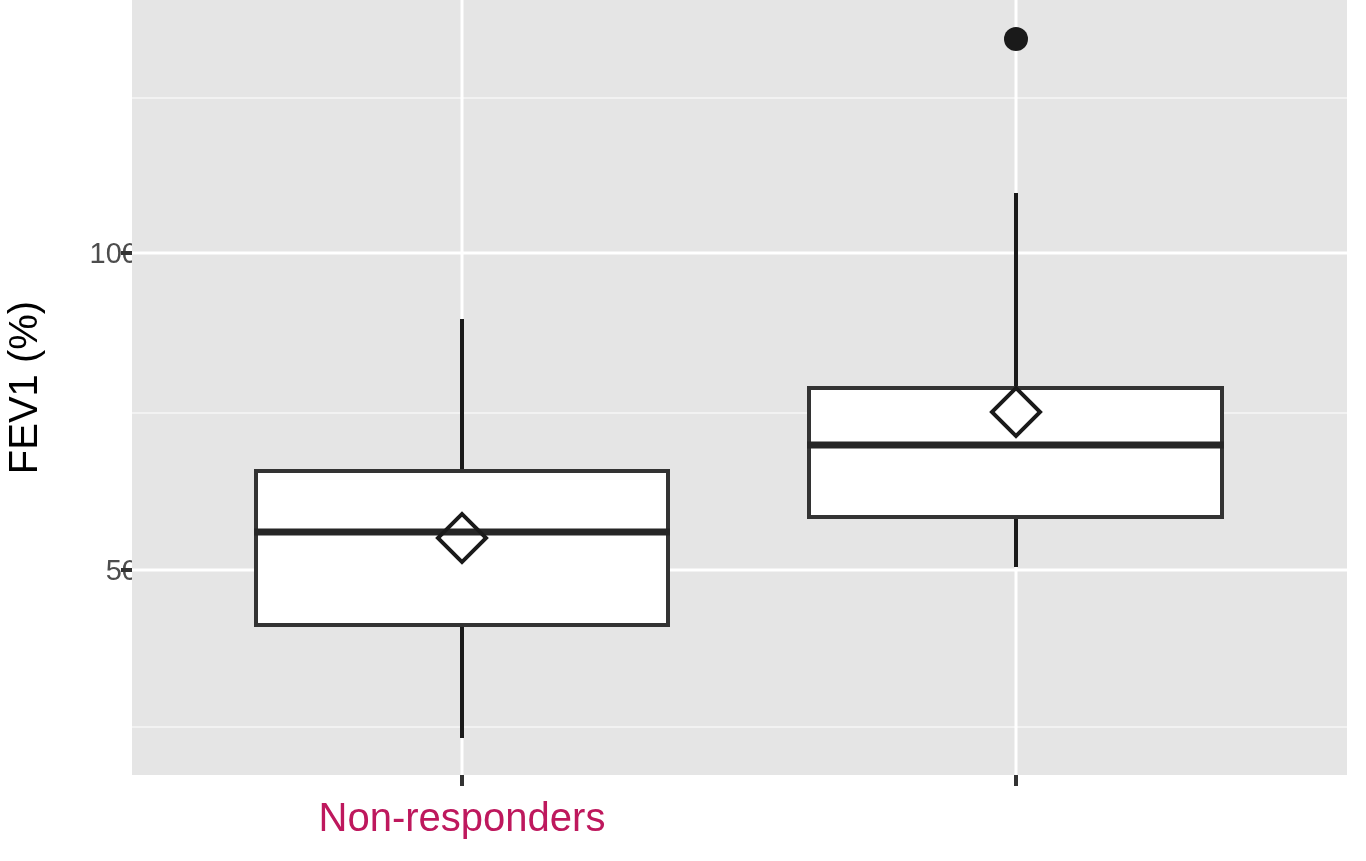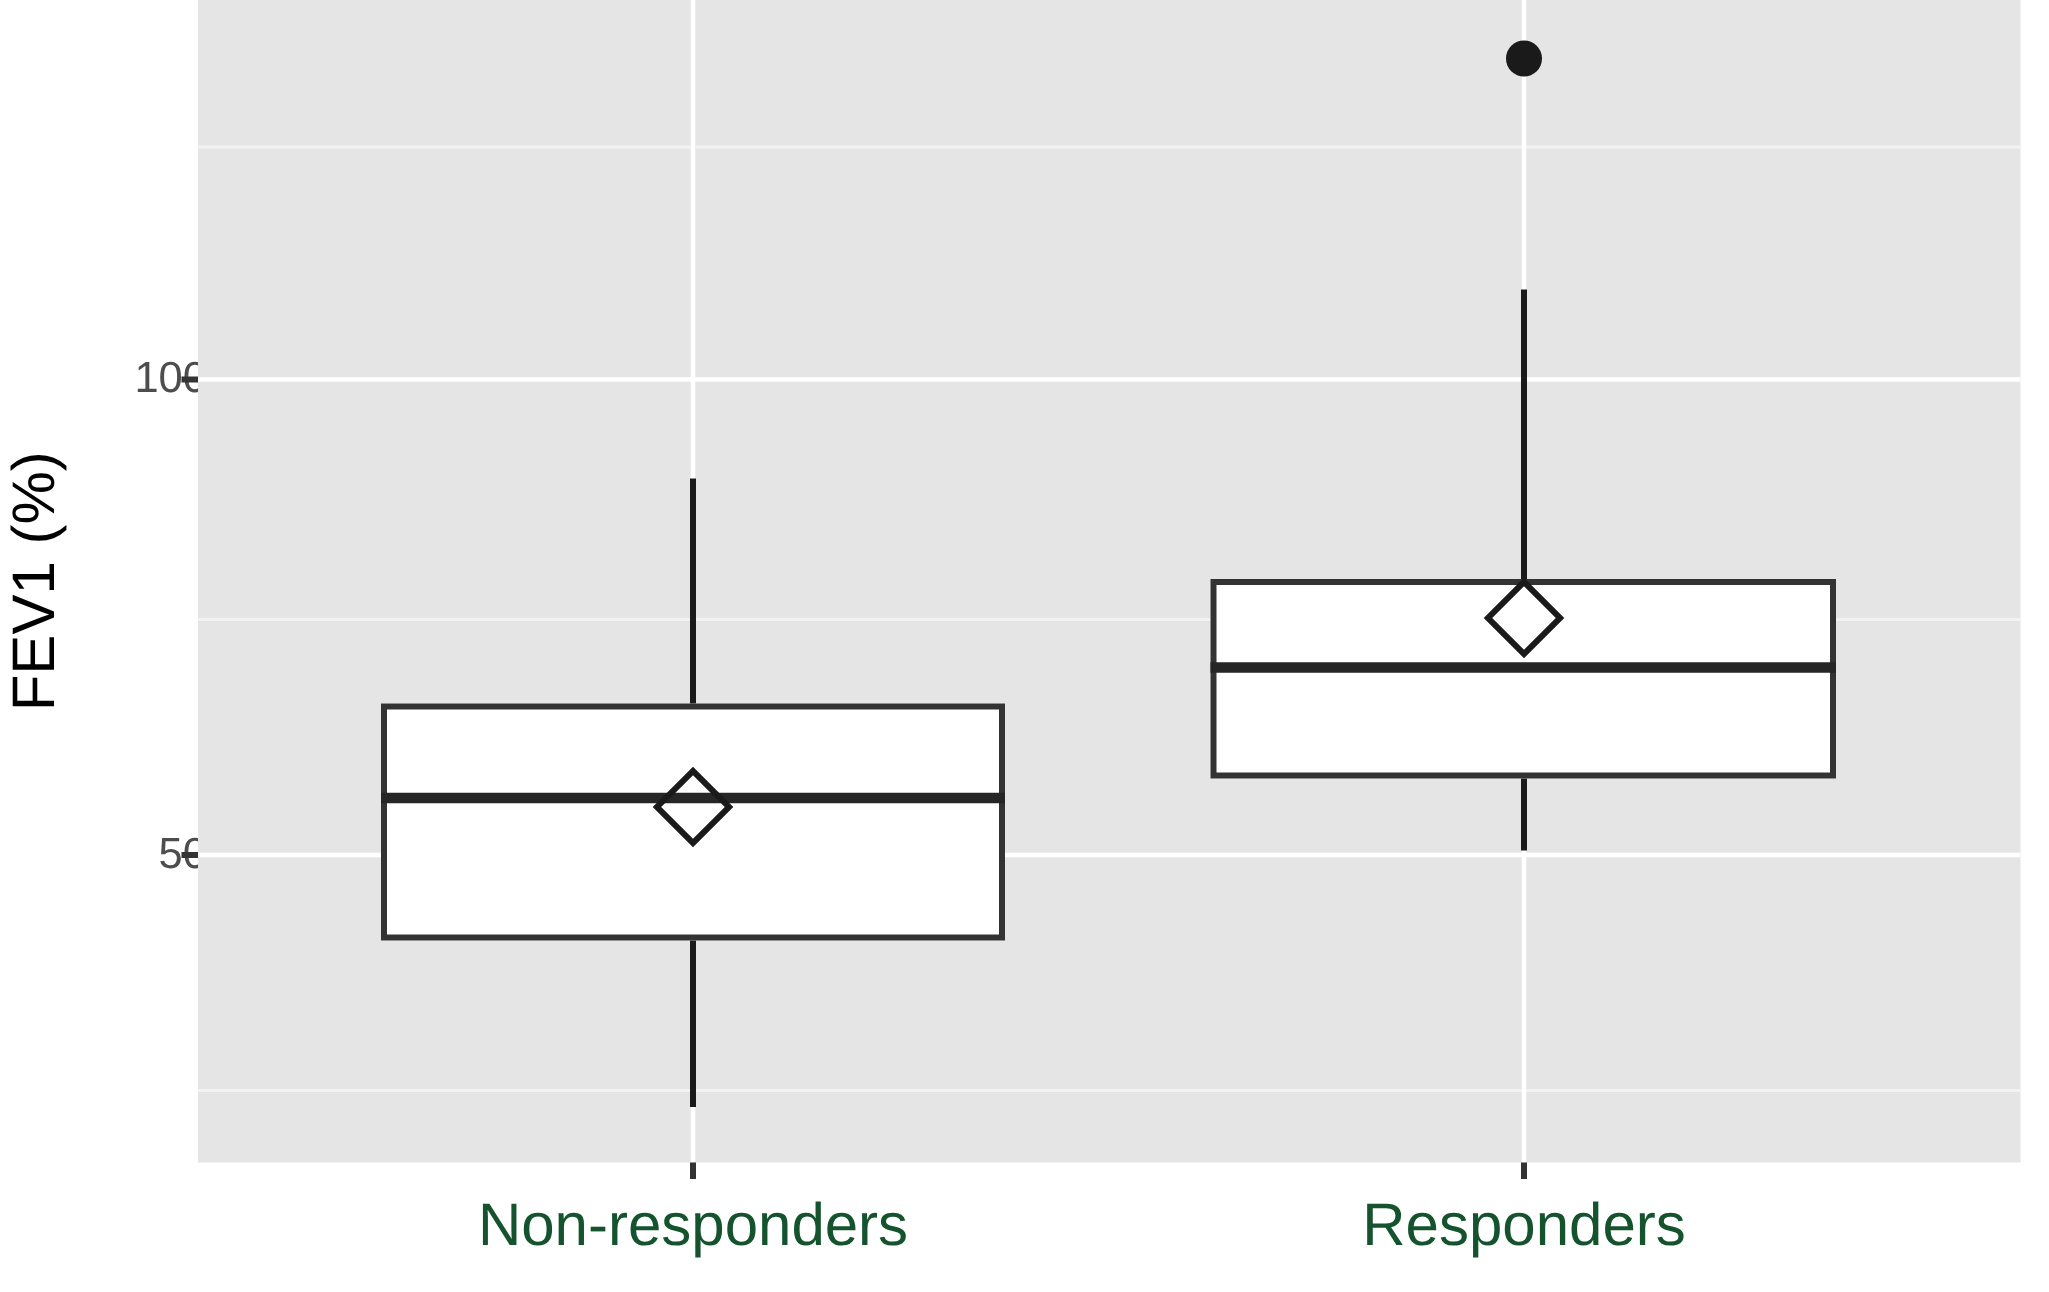--- a/index.html
+++ b/index.html
@@ -97,21 +97,21 @@
 
   
   .x-tick-mark{
     position:absolute;
     top:775px;width:4px;height:11px;background:#333333;
     transform:translateX(-2px);
   }
   .x-tick-label{
     position:absolute;
     top:795px;
-    font-size:40px;color:#14532d;
+    font-size:40px;color:#be185d;
     transform:translateX(-50%);
     white-space:nowrap;
   }
 </style>
 </head>
 <body>
 
 <div id="figure">
 
   <div id="y-axis-title">FEV1 (%)</div>
@@ -148,15 +148,14 @@
     <div class="median" style="left:675px; top:445px; width:417px;"></div>
     <div class="mean-diamond" style="left:884px; top:412px;"></div>
 
     <div class="outlier" style="left:884px; top:39px;"></div>
 
   </div>
 
   <div class="x-tick-mark" style="left:462px;"></div>
   <div class="x-tick-label" style="left:462px;">Non-responders</div>
   <div class="x-tick-mark" style="left:1016px;"></div>
-  <div class="x-tick-label" style="left:1016px;">Responders</div>
 
 </div>
 
 </body></html>

